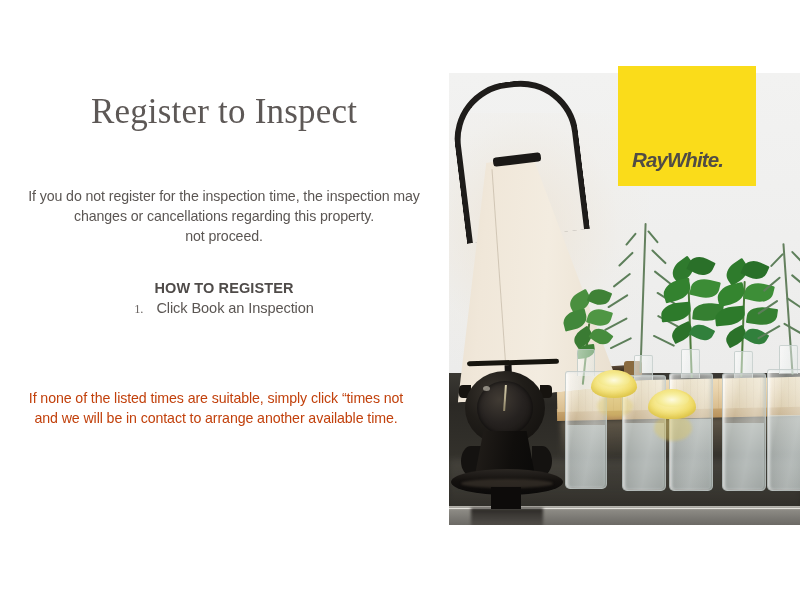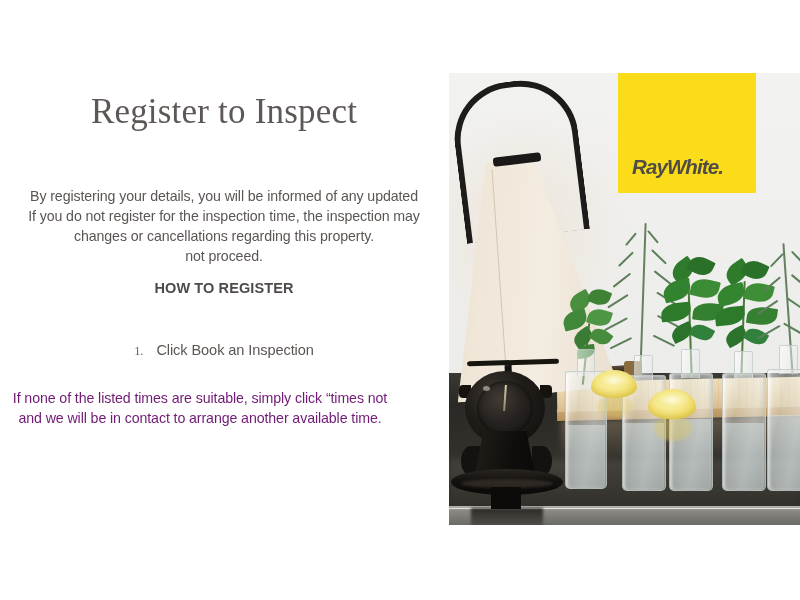--- a/index.html
+++ b/index.html
@@ -90,39 +90,39 @@
     list-style: none;
     margin: 0;
     padding: 0;
   }
   #steps li {
     font-size: 14.6px;
     color: #5b5653;
     line-height: 1.44;
     letter-spacing: -0.1px;
     white-space: nowrap;
-    margin-top: 42px;
   }
   .step-num {
     font-family: "Liberation Serif", "DejaVu Serif", serif;
     font-size: 12.5px;
     color: #6a6562;
     vertical-align: 0.5px;
   }
   .step-gap { display: inline-block; width: 13px; }
 
   #closing-para {
     position: absolute;
     top: 388px;
     left: 0;
     width: 400px;
     font-size: 14.2px;
-    color: #701a75;
+    color: #c2410c;
     line-height: 1.42;
     letter-spacing: -0.1px;
+    padding-left: 16px;
   }
 
   #cta {
     position: absolute;
     top: 459px;
     left: 0;
     width: 448px;
     font-size: 14.8px;
     font-weight: bold;
     color: #4a4644;
@@ -449,21 +449,21 @@
   .lemon-refl {
     position: absolute;
     border-radius: 50%;
     filter: blur(1.6px);
   }
 
   
   #logo {
     position: absolute;
     left: 618px;
-    top: 73px;
+    top: 66px;
     width: 138px;
     height: 120px;
     background: #fadc1a;
   }
   #logo-wordmark {
     position: absolute;
     left: 14px;
     bottom: 14px;
     font-family: "Liberation Sans", sans-serif;
     font-size: 20.5px;
@@ -478,21 +478,20 @@
 <body>
 
 <div id="canvas">
 
   <div id="text-panel">
 
     <div id="page-title">Register to Inspect</div>
 
 
     <div id="intro-para">
-      <div>By registering your details, you will be informed of any updated</div>
       <div>If you do not register for the inspection time, the inspection may</div>
       <div>changes or cancellations regarding this property.</div>
       <div>not proceed.</div>
     </div>
 
     <div id="how-block">
       <div id="how-heading">HOW TO REGISTER</div>
       <ol id="steps">
         <li><span class="step-num">1.</span><span class="step-gap"></span><span>Click Book an Inspection</span></li>
       </ol>

